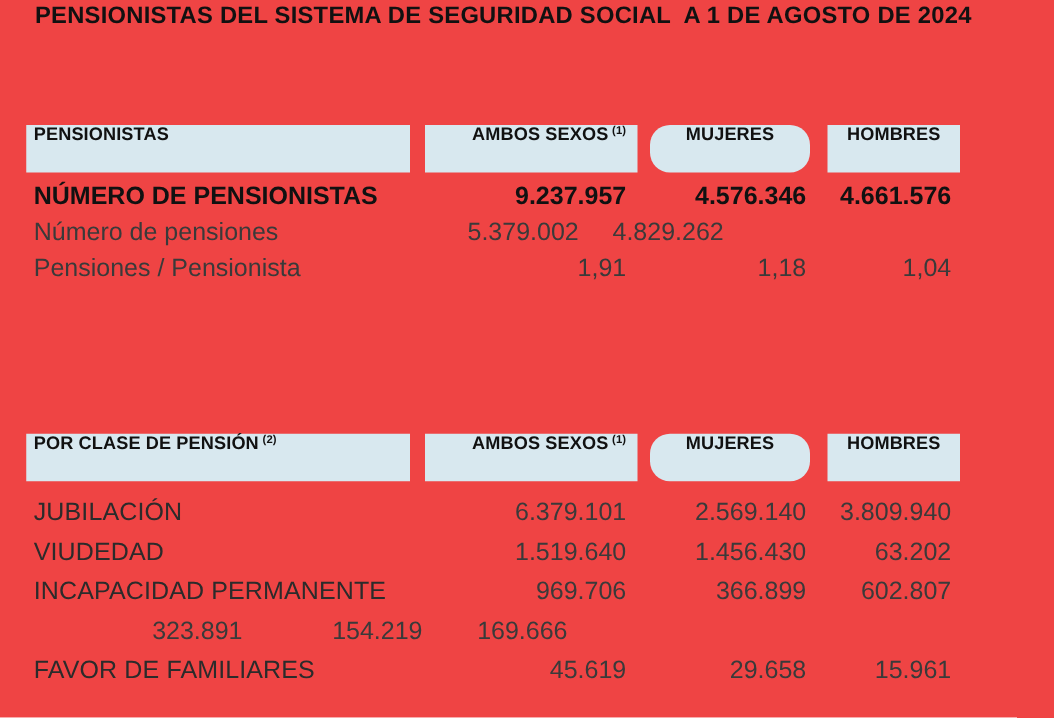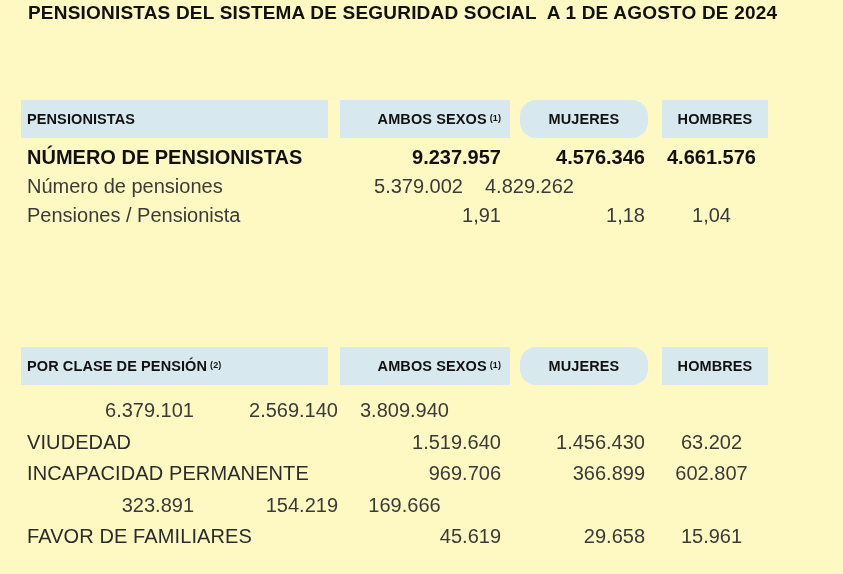--- a/index.html
+++ b/index.html
@@ -1,20 +1,20 @@
 <!DOCTYPE html>
 <html><head>
 <meta charset="utf-8">
 <style>
   * { margin:0; padding:0; box-sizing:border-box; }
   html,body { background:#ffffff; }
   .page {
     position:relative;
     width:843px; height:574px;
-    background:#fef9c3;
+    background:#ef4444;
     font-family:"Liberation Sans","DejaVu Sans",sans-serif;
     color:#1c1c1c;
     overflow:hidden;
   }
   .title {
     position:absolute; left:28px; top:2px;
     font-size:19px; font-weight:700; color:#111;
     letter-spacing:0.2px; white-space:pre;
   }
   .table { position:absolute; left:21px; width:769px; }
@@ -23,24 +23,24 @@
   .hrow { display:flex; height:38px; }
   .drow { display:flex; align-items:center; }
   .t1 .rows { margin-top:5px; }
   .t2 .rows { margin-top:10px; }
   .t1 .drow { height:29px; }
   .t2 .drow { height:31.5px; }
   .cell { flex:none; }
   .c1 { width:307px; padding-left:6px; text-align:left; }
   .c2 { width:170px; margin-left:12px; text-align:right; padding-right:9px; }
   .c3 { width:128px; margin-left:10px; text-align:right; padding-right:3px;border-radius:16px; }
-  .c4 { width:106px; margin-left:14px; text-align:center; padding-right:7px; }
+  .c4 { width:106px; margin-left:14px; text-align:right; padding-right:7px; }
   .hcell {
     background:#d8e8ef;
-    display:flex; align-items:center;
+    display:flex; 
     font-size:14.5px; font-weight:700; color:#111;
     letter-spacing:0.1px;
   }
   .hcell.c2 { justify-content:flex-end; }
   .hcell.c3, .hcell.c4 { justify-content:center; text-align:center; padding-right:0; }
   .sup { font-size:9px; vertical-align:top; position:relative; top:-1px; margin-left:3px; font-weight:700; }
   .drow .cell { font-size:20px; color:#3a3a3a; }
   .drow.bold .cell { font-weight:700; color:#111; }
   .t2 .drow .c1 { color:#2b2b2b; letter-spacing:0.1px; }
 </style>
@@ -101,20 +101,21 @@
       </div>
       <div class="cell c3 hcell">
         <span>MUJERES</span>
       </div>
       <div class="cell c4 hcell">
         <span>HOMBRES</span>
       </div>
     </div>
     <div class="rows">
       <div class="drow">
+        <div class="cell c1">JUBILACIÓN</div>
         <div class="cell c2">6.379.101</div>
         <div class="cell c3">2.569.140</div>
         <div class="cell c4">3.809.940</div>
       </div>
       <div class="drow">
         <div class="cell c1">VIUDEDAD</div>
         <div class="cell c2">1.519.640</div>
         <div class="cell c3">1.456.430</div>
         <div class="cell c4">63.202</div>
       </div>

